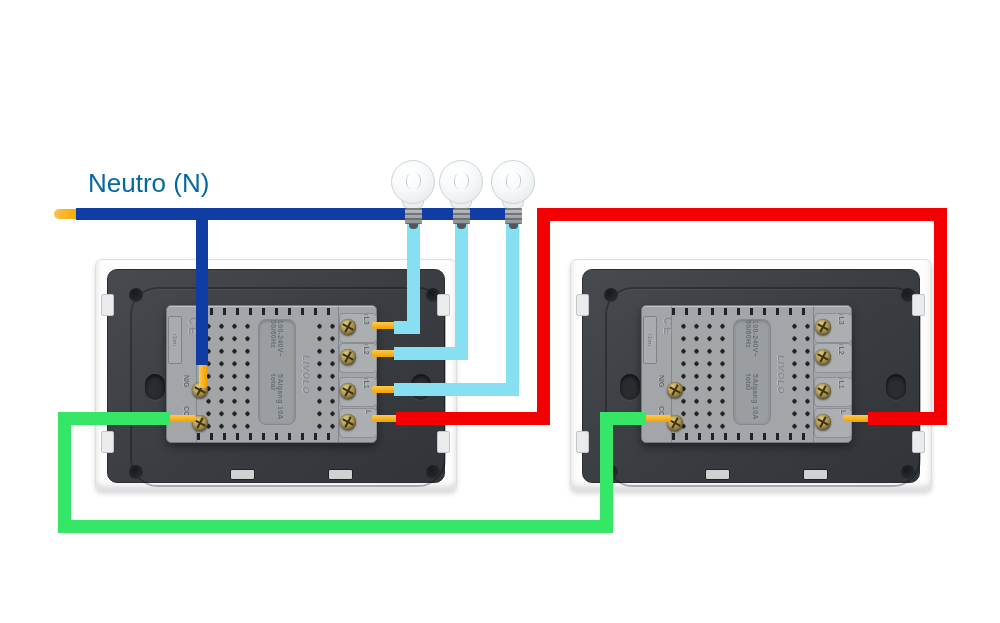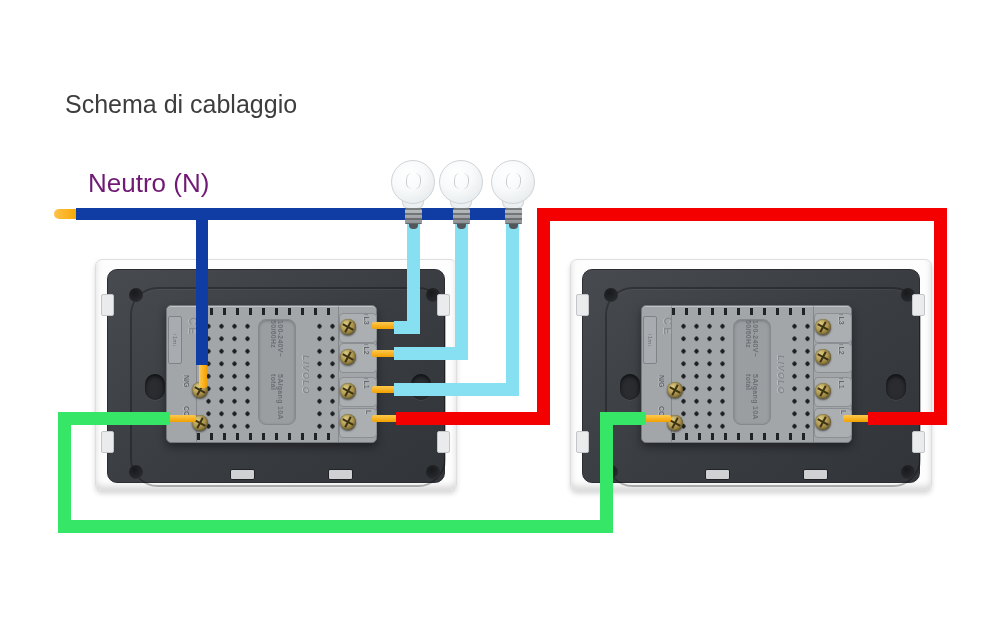--- a/index.html
+++ b/index.html
@@ -3,21 +3,21 @@
 <meta charset="utf-8">
 <style>
   html,body{margin:0;padding:0;background:#ffffff;}
   #stage{
     position:relative;width:1000px;height:623px;background:#ffffff;overflow:hidden;
     font-family:"Liberation Sans", sans-serif;
   }
   
   .title{position:absolute;left:64px;top:44px;font-size:34px;font-weight:700;color:#1BA2E2;letter-spacing:-0.5px;}
   .subtitle{position:absolute;left:65px;top:90px;font-size:25px;font-weight:400;color:#3d3d3d;}
-  .wire-label{position:absolute;font-size:26px;color:#701a75;}
+  .wire-label{position:absolute;font-size:26px;color:#0369a1;}
   .lbl-neutro{left:88px;top:168px;}
   .lbl-fase{left:718px;top:168px;}
   .lbl-deviatore{left:223px;top:538px;}
 
   
   .device{position:absolute;width:360px;height:230px;z-index:1;}
   .faceplate{position:absolute;left:0;top:0;width:360px;height:230px;background:#fdfdfd;
     border:1px solid #dcdee0;border-radius:7px;
     box-shadow:inset 0 -4px 6px rgba(0,0,0,.14), inset 0 2px 2px rgba(255,255,255,.9), 0 3px 5px rgba(0,0,0,.15);}
   .backplate{position:absolute;left:12px;top:10px;width:336px;height:212px;border-radius:10px;
@@ -96,21 +96,20 @@
     background:linear-gradient(180deg,#bcc0c3,#8d9194);}
   .bcap::after{content:"";position:absolute;inset:0;
     background:repeating-linear-gradient(180deg, rgba(58,61,64,.5) 0 2px, transparent 2px 5px);}
   .btip{width:9px;height:5px;margin:0 auto;background:#53565a;border-radius:0 0 4px 4px;}
 </style>
 </head>
 <body>
 
 <div id="stage">
 
-  <div class="subtitle">Schema di cablaggio</div>
   <div class="wire-label lbl-neutro">Neutro (N)</div>
 
   <div class="device" id="device-left" style="left:95px;top:259px;">
   <div class="faceplate"></div>
   <div class="backplate">
     <div class="groove"></div>
     <div class="hole h1"></div>
     <div class="hole h2"></div>
     <div class="hole h3"></div>
     <div class="hole h4"></div>

